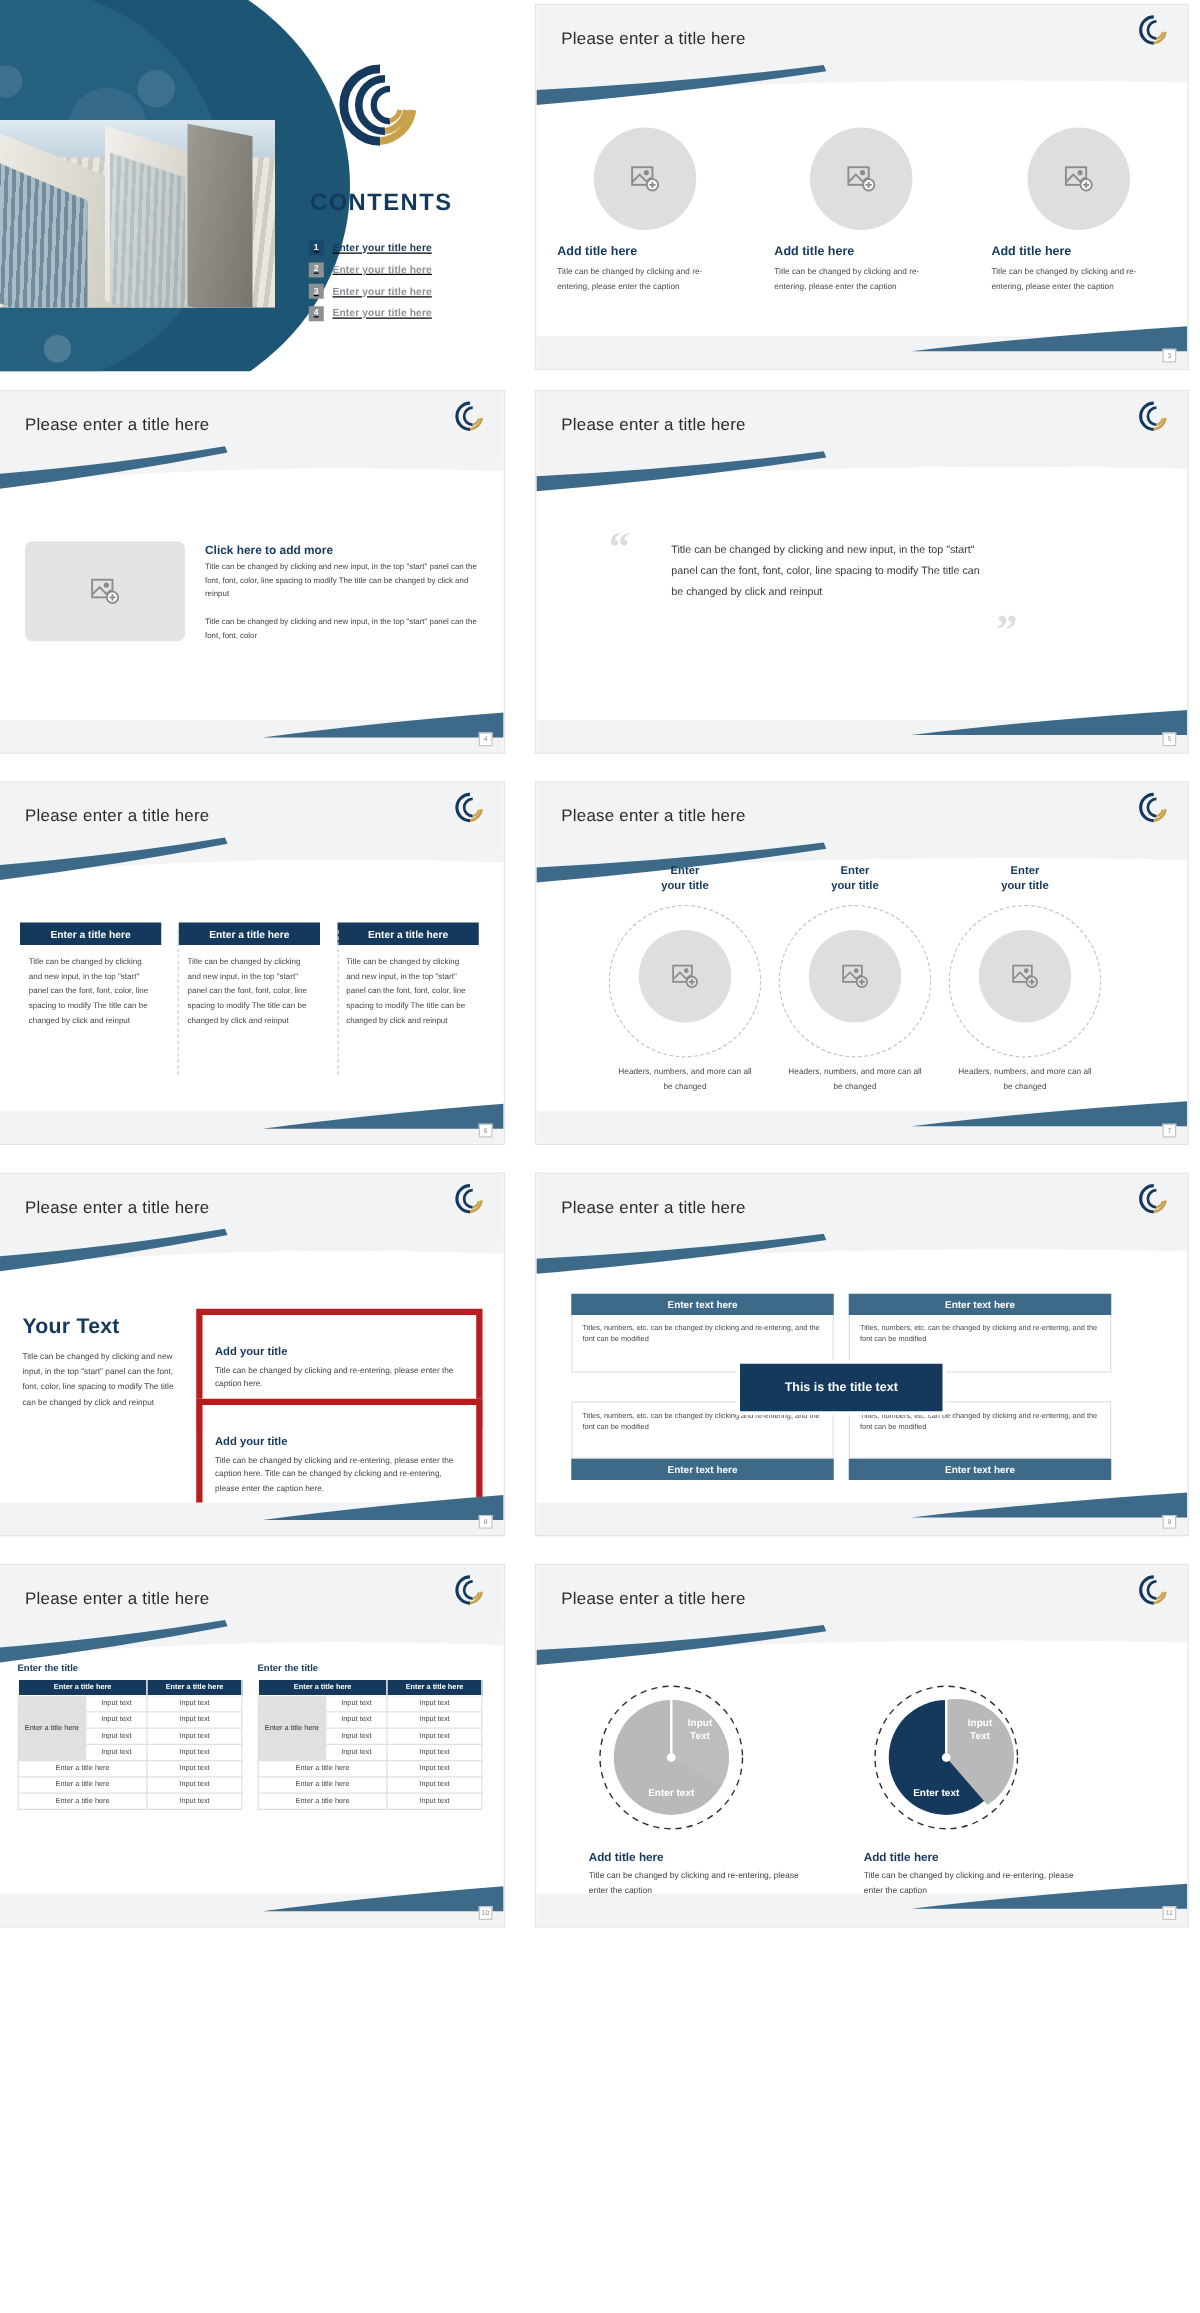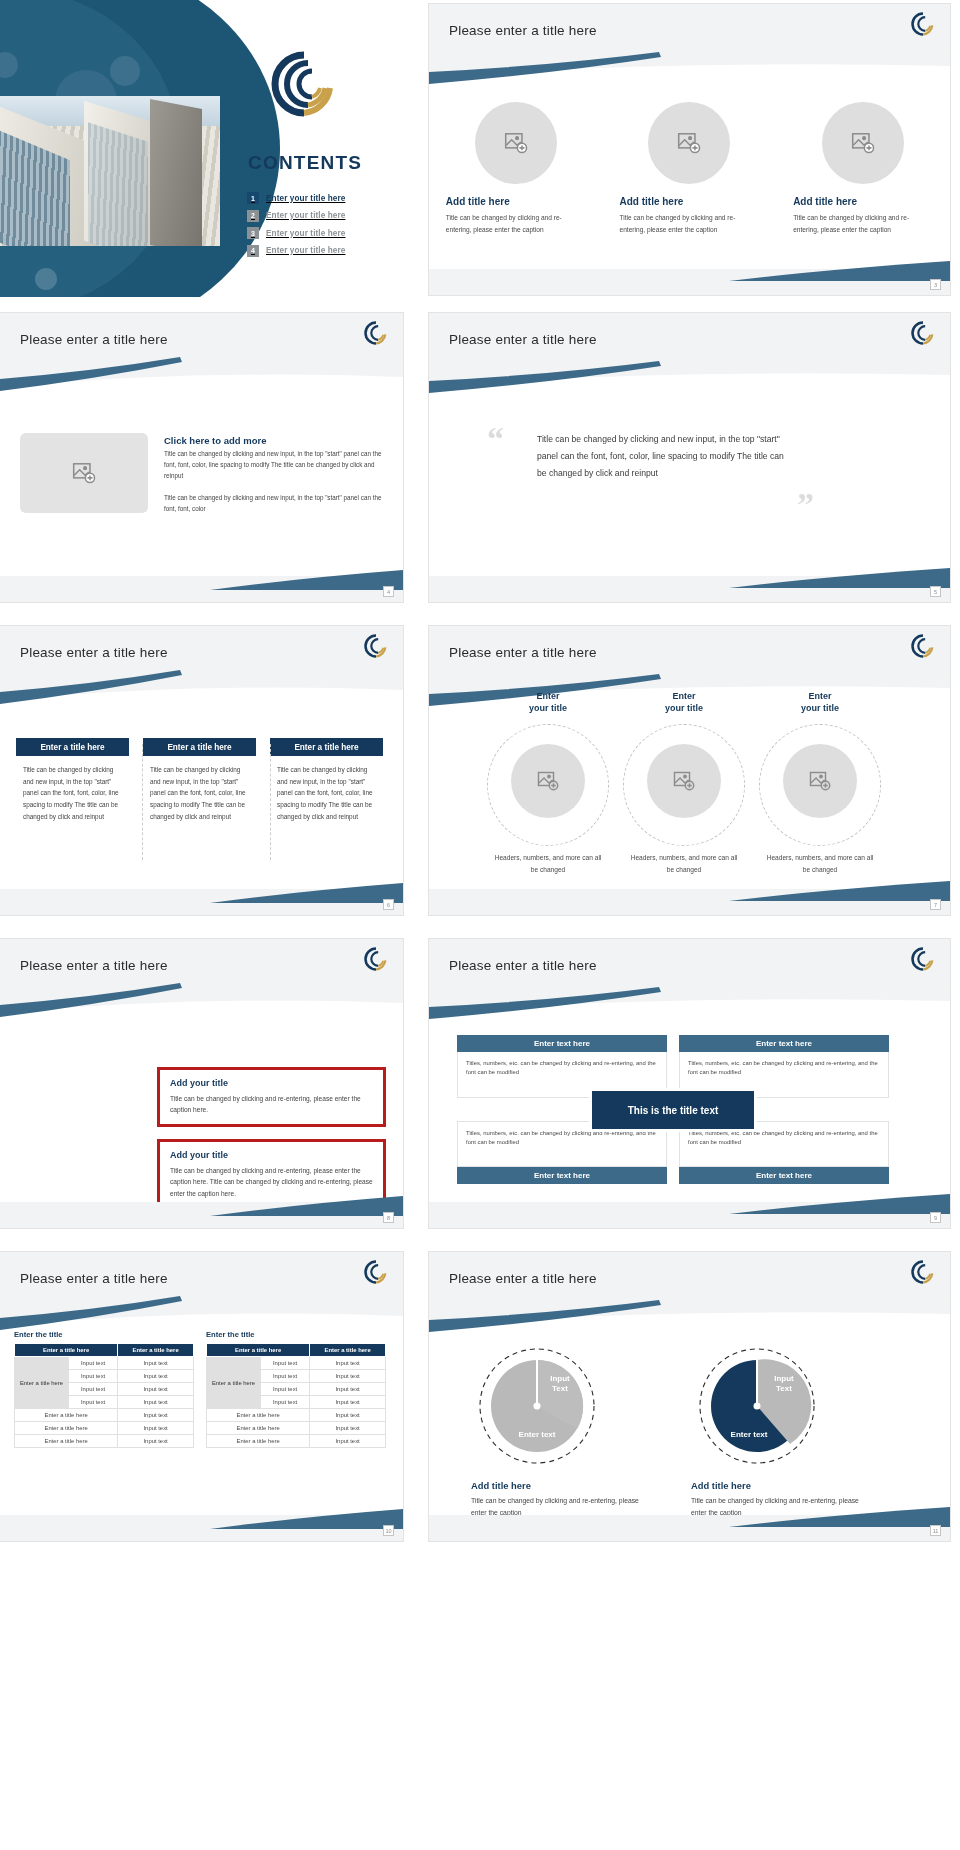--- a/index.html
+++ b/index.html
@@ -135,21 +135,21 @@
 
   
   .s7item { position:absolute; width:108px; text-align:center; }
   .s7title { font-size:9px; font-weight:bold; color:#14395c; line-height:1.35; }
   .s7cap { font-size:6.6px; color:#4a4a4a; line-height:1.8; }
   .dashring { position:absolute; border:1px dashed #c3c3c3; border-radius:50%; }
 
   
   .yt { font-size:17px; font-weight:bold; color:#14395c; letter-spacing:.2px; }
   .ytbody { font-size:6.6px; color:#444; line-height:1.85; }
-  .card { border:3px solid #b91c1c; background:#fff; padding:8px 10px;margin-top:20px; }
+  .card { border:5px solid #b91c1c; background:#fff; padding:24px 10px; }
   .cardtitle { font-size:9px; font-weight:bold; color:#14395c; margin-bottom:5px; }
   .cardbody { font-size:6.6px; color:#444; line-height:1.72; }
 
   
   .tb-head { background:#3c6a88; color:#fff; font-size:8px; font-weight:bold;
              text-align:center; padding:4px 0; }
   .tb-cell { border:1px solid #e2e2e2; border-top:none; font-size:5.9px;
              color:#4a4a4a; line-height:1.6; padding:7px 8px; background:#fff; min-height:46px;}
   .centerbox {
     position:absolute; background:#14395c; color:#fff; font-size:10px; font-weight:bold;
@@ -526,20 +526,24 @@
       <div class="hdr-title">Please enter a title here</div>
       <div class="hdr-logo">
         <svg width="26" height="26" viewBox="0 0 72 72">
           <path d="M36 7 A29 29 0 1 0 36 65" fill="none" stroke="#14395c" stroke-width="7"></path>
           <path d="M42 17 A19 19 0 1 0 42 55" fill="none" stroke="#14395c" stroke-width="6"></path>
           <path d="M36 65 A29 29 0 0 0 62 40" fill="none" stroke="#c9a14a" stroke-width="6"></path>
           <path d="M42 55 A19 19 0 0 0 56 41" fill="none" stroke="#c9a14a" stroke-width="5"></path>
         </svg>
       </div>
 
+      <div style="position:absolute;left:18px;top:112px;width:130px;">
+        <div class="yt">Your Text</div>
+        <div class="ytbody" style="margin-top:9px;">Title can be changed by clicking and new input, in the top "start" panel can the font, font, color, line spacing to modify The title can be changed by click and reinput</div>
+      </div>
 
       <div class="card" style="position:absolute;left:157px;top:108px;width:229px;">
         <div class="cardtitle">Add your title</div>
         <div class="cardbody">Title can be changed by clicking and re-entering, please enter the caption here.</div>
       </div>
       <div class="card" style="position:absolute;left:157px;top:180px;width:229px;">
         <div class="cardtitle">Add your title</div>
         <div class="cardbody">Title can be changed by clicking and re-entering, please enter the caption here. Title can be changed by clicking and re-entering, please enter the caption here.</div>
       </div>
 

